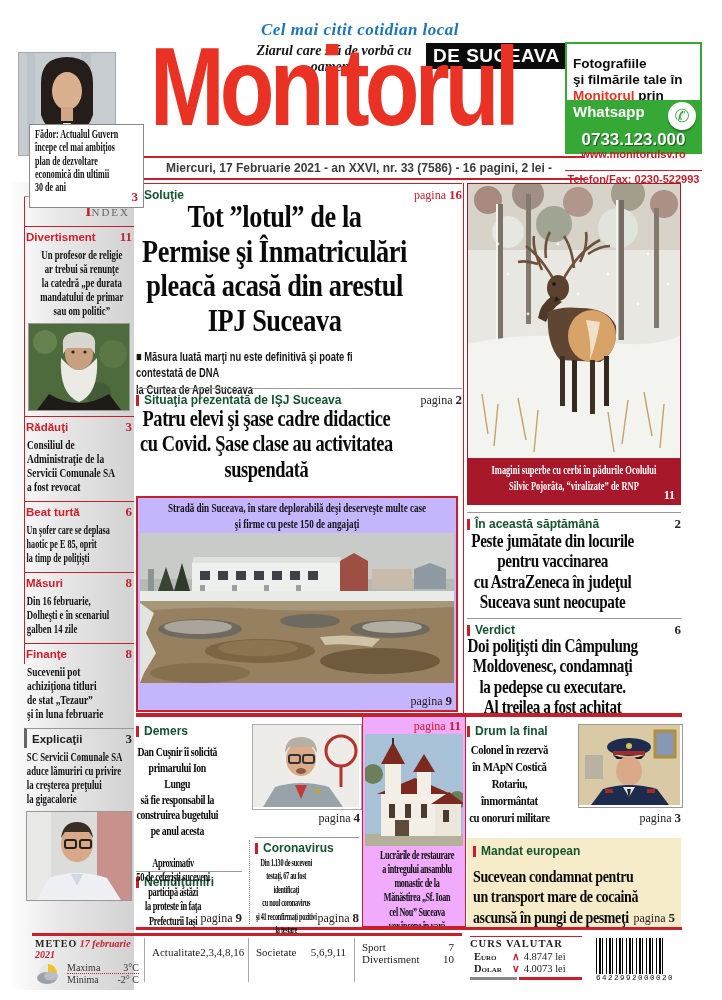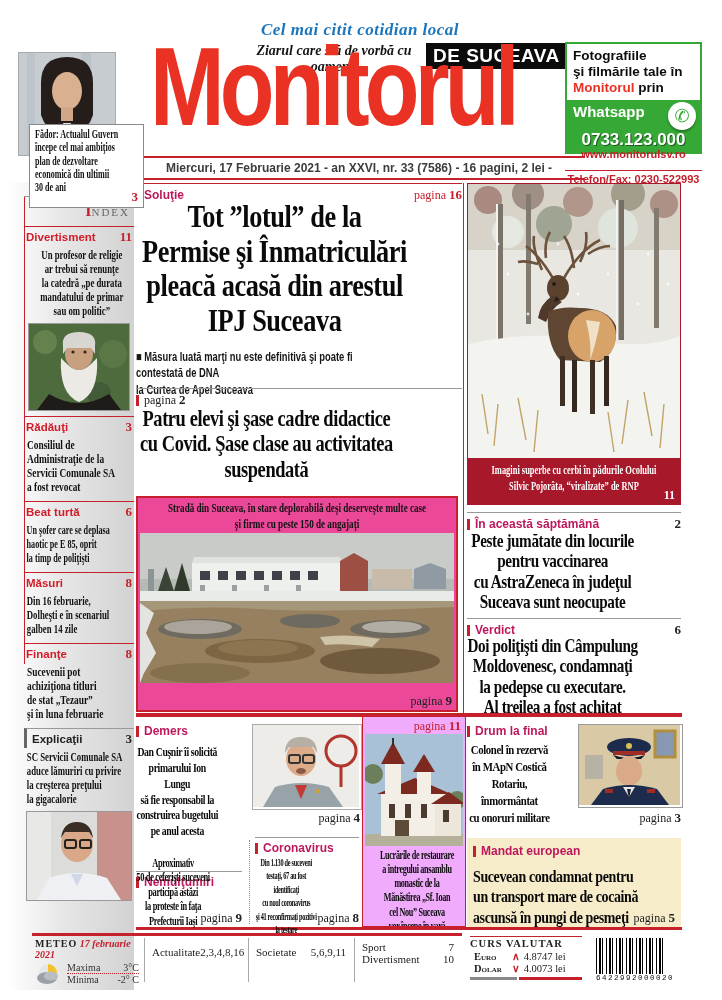--- a/index.html
+++ b/index.html
@@ -22,21 +22,21 @@
             font:italic bold 14px "Liberation Serif",serif;color:#151515;}
   .desuceava{left:426px;top:43px;background:#0b0b0b;color:#fff;padding:2px 7px;
              font:bold 19px "Liberation Sans",sans-serif;letter-spacing:.5px;}
   .masthead{left:150px;top:28px;width:520px;transform:scaleX(.8);transform-origin:left top;
             font:bold 112px "Liberation Sans",sans-serif;color:#e93223;letter-spacing:-6px;line-height:1.05;}
   .fador-photo{left:18px;top:52px;width:96px;height:102px;border:1px solid #aaa;}
   .fador-cap{left:29px;top:124px;width:104px;background:#fff;border:1px solid #8a8a8a;
              padding:3px 4px 12px 5px;font:bold 11.5px "Liberation Serif",serif;line-height:1.16;z-index:4;}
   .fador-pg{position:absolute;right:5px;bottom:2px;font:bold 13px "Liberation Serif",serif;color:#c5202c;}
   .wabox{left:565px;top:42px;width:137px;height:112px;border:2px solid #35a835;background:#fff;box-sizing:border-box;}
-  .wal{padding:4px 0 0 6px;font:bold 13.5px "Liberation Sans",sans-serif;line-height:1.2;color:#0c0c0c;}
+  .wal{padding:12px 0 0 6px;font:bold 13.5px "Liberation Sans",sans-serif;line-height:1.2;color:#0c0c0c;}
   .wal .red{color:#e93223;}
   .waband{position:absolute;left:0;bottom:0;width:100%;height:52px;background:#35a835;color:#fff;}
   .waapp{position:absolute;left:6px;top:3px;font:bold 15px "Liberation Sans",sans-serif;}
   .waicon{position:absolute;right:4px;top:2px;width:28px;height:28px;background:#fff;border-radius:50%;
           text-align:center;line-height:28px;color:#35a835;font-size:18px;box-shadow:0 2px 2px rgba(0,0,0,.3);}
   .waphone{position:absolute;left:0;bottom:2px;width:100%;text-align:center;
            font:bold 17px "Liberation Sans",sans-serif;text-shadow:1px 1px 0 #1d5c1d;}
   .website{left:565px;top:148px;width:137px;text-align:center;color:#c5202c;
            font:bold 11px "Liberation Sans",sans-serif;}
   .phonefax{left:565px;top:170px;width:137px;text-align:center;color:#c5202c;
@@ -60,31 +60,31 @@
   .sb-num{font:bold 13px "Liberation Serif",serif;color:#c5202c;}
   .sb-item.gray .sb-num{color:#222;}
   .sb-text{font:bold 12.5px "Liberation Serif",serif;line-height:1.12;padding:2px 0 2px 4px;color:#101010;}
   .sb-text.reg{font-weight:bold;font-size:12px;}
   .sb-photo{display:block;margin:3px auto 4px auto;border:1px solid #999;}
   
   .kick{display:flex;align-items:center;gap:5px;padding-top:3px;}
   .kick.rule{border-top:1px solid #999;}
   .kick.redrule{border-top:1px solid #c5202c;}
   .kbar{width:3px;height:11px;background:#c5202c;flex:none;}
-  .klabel{font:bold 12px "Liberation Sans",sans-serif;color:#be185d;flex:1;}
+  .klabel{font:bold 12px "Liberation Sans",sans-serif;color:#14532d;flex:1;}
   .kpage{font:bold 13px "Liberation Serif",serif;color:#222;}
   .pg{font:12px "Liberation Serif",serif;color:#222;}
   .pg b{font-size:13px;}
   .pg.red{color:#c5202c;}
   .hl{font-weight:bold;letter-spacing:-.5px;color:#0a0a0a;}
   
   .lead-hl{left:136px;top:200px;font-size:31px;line-height:1.12;}
   .standfirst{left:136px;top:349px;font:bold 12.5px "Liberation Sans",sans-serif;line-height:1.3;color:#171717;}
   .covid-hl{left:136px;top:406px;font-size:23px;line-height:1.1;}
-  .street-box{left:136px;top:496px;width:322px;height:216px;border:2px solid #c5202c;background:#ec4899;box-sizing:border-box;}
+  .street-box{left:136px;top:496px;width:322px;height:216px;border:2px solid #c5202c;background:#c4b5fd;box-sizing:border-box;}
   .street-cap{font:bold 13px "Liberation Serif",serif;line-height:1.2;padding-top:2px;}
   .street-pg{position:absolute;right:4px;bottom:1px;}
   .bigdiv{left:136px;top:713px;width:546px;height:4px;background:#c5202c;}
   .colsep{left:463px;top:183px;width:1px;height:744px;background:#c5202c;}
   .botdiv{left:136px;top:927px;width:546px;height:3px;background:#c5202c;}
   .dotsep{left:249px;top:840px;height:84px;border-left:1px dotted #888;}
   
   .deer-box{left:467px;top:183px;width:214px;height:322px;border:1px solid #a8182b;box-sizing:border-box;}
   .deer-cap{position:absolute;left:0;bottom:0;width:100%;height:46px;background:#a8182b;color:#fff;box-sizing:border-box;
             padding:4px 4px 0 4px;font:bold 13px "Liberation Serif",serif;line-height:1.2;}
@@ -265,20 +265,21 @@
   </div>
   <div class="abs hl ml sq85 ctr lead-hl" style="left:136px;top:200px;width:326px;">Tot ”lotul” de la
 Permise şi Înmatriculări
 pleacă acasă din arestul
 IPJ Suceava</div>
   <div class="abs standfirst ml sq75" style="left:136px;top:349px;width:326px;">■ Măsura luată marţi nu este definitivă şi poate fi contestată de DNA
 la Curtea de Apel Suceava</div>
 
   <div class="abs kick rule" style="left:136px;top:388px;width:326px;">
     <span class="kbar"></span>
+    <span class="klabel">Situaţia prezentată de IŞJ Suceava</span>
     <span class="pg"><span>pagina</span> <b>2</b></span>
   </div>
   <div class="abs hl ml sq80 ctr covid-hl" style="left:136px;top:406px;width:326px;">Patru elevi şi şase cadre didactice
 cu Covid. Şase clase au activitatea
 suspendată</div>
 
   <div class="abs street-box">
     <div class="street-cap ml sq70 ctr">Stradă din Suceava, în stare deplorabilă deşi deserveşte multe case
 şi firme cu peste 150 de angajaţi</div>
     <svg width="314" height="150" viewBox="0 0 314 150" style="margin:2px 0 0 2px">

